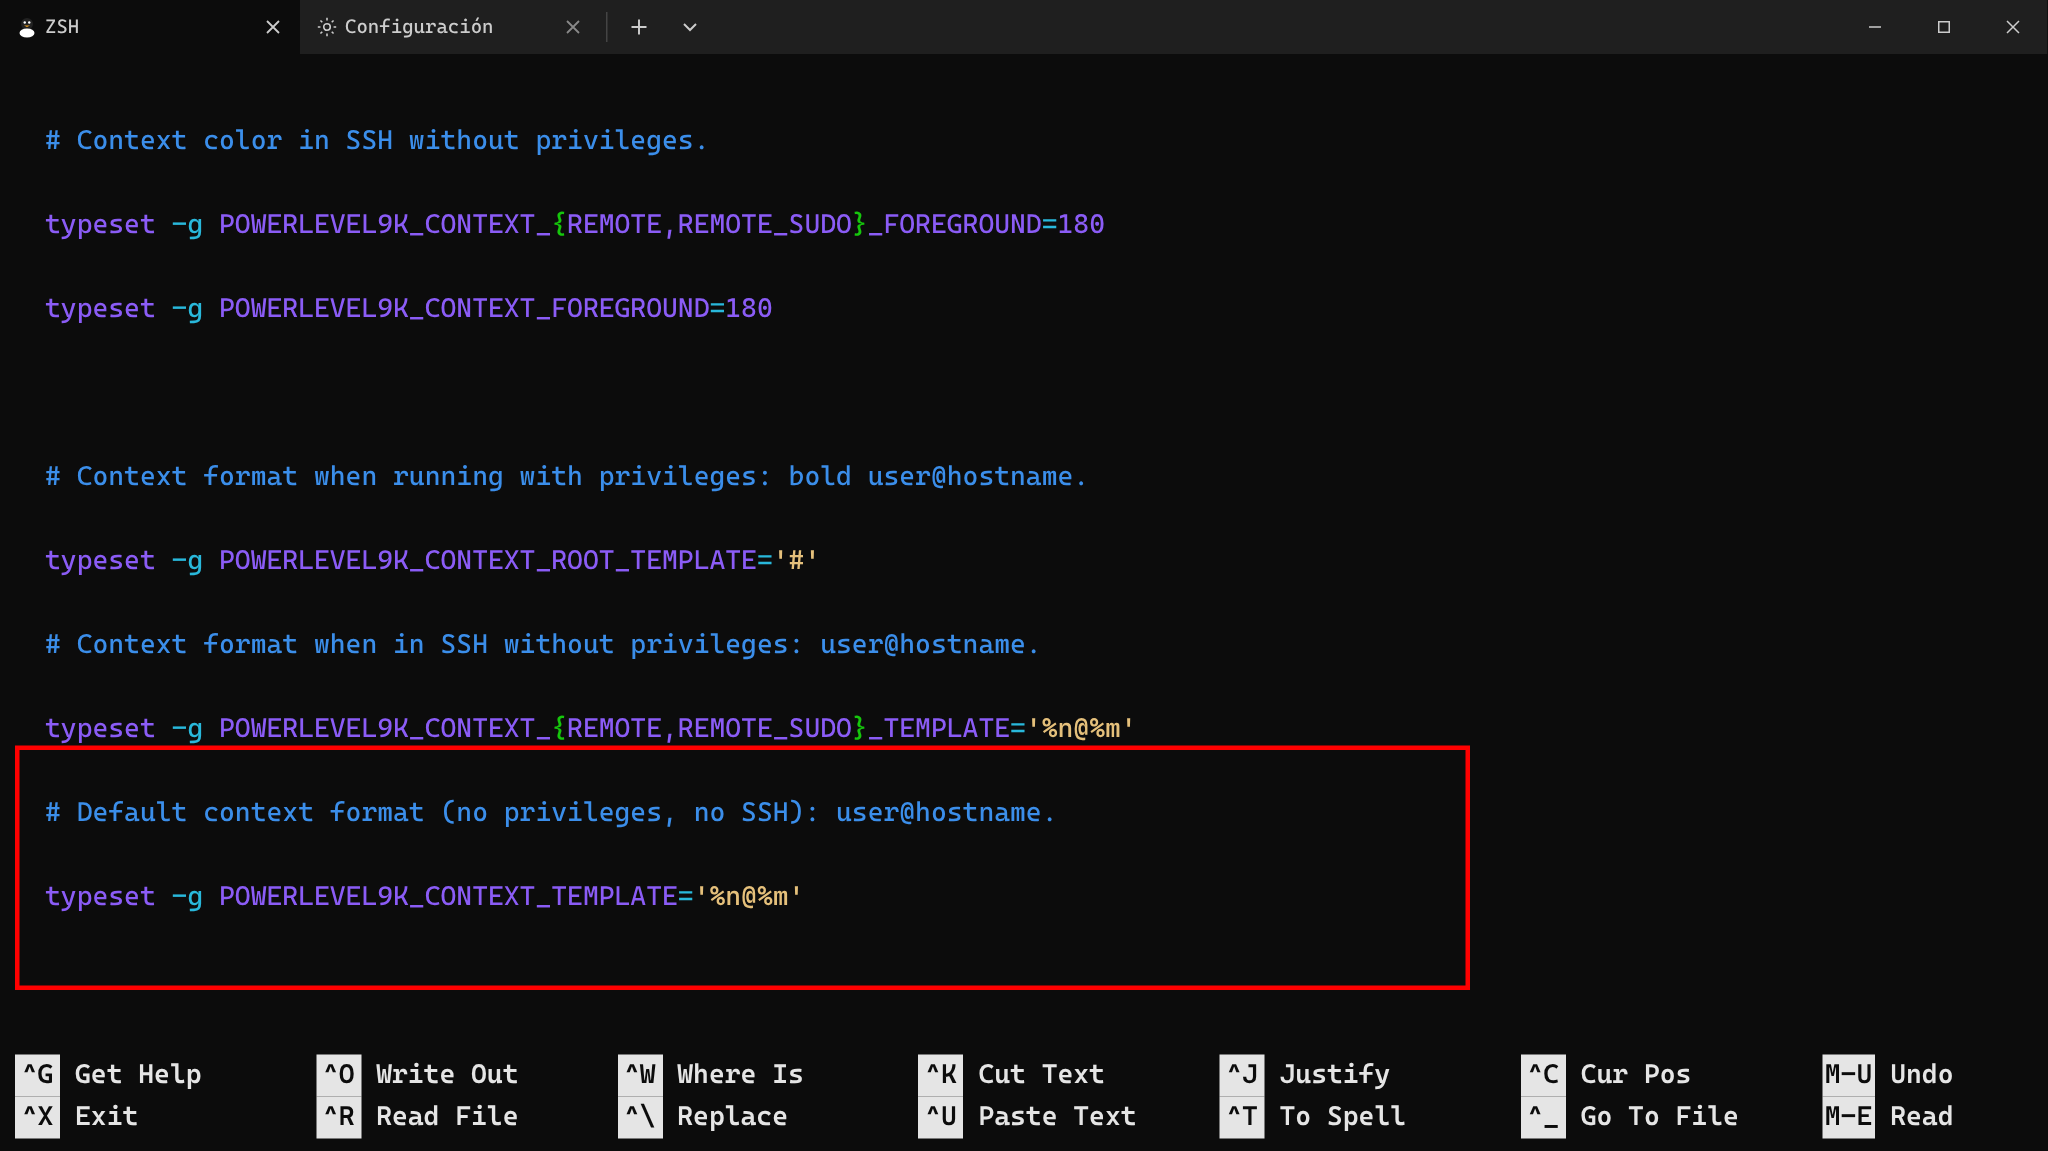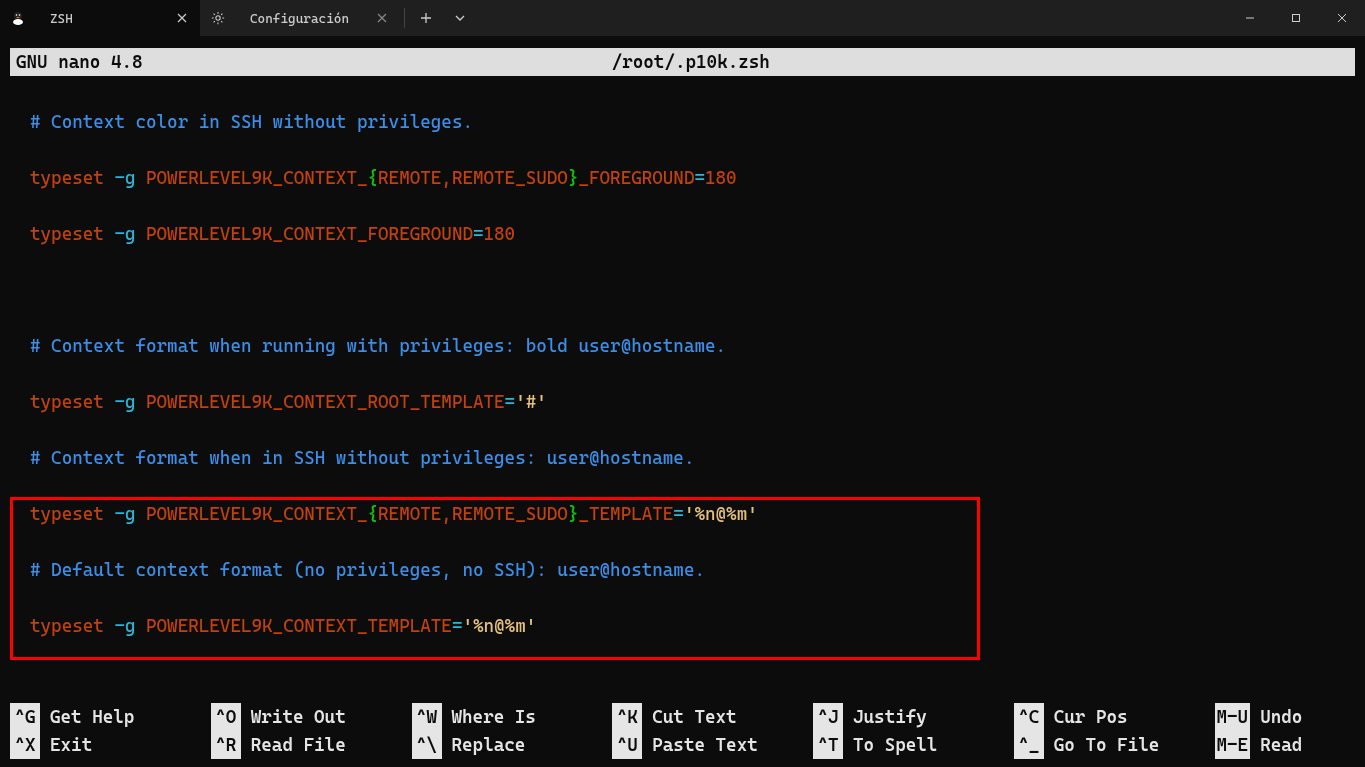--- a/index.html
+++ b/index.html
@@ -16,21 +16,21 @@
     background: #1f1f1f;
     display: flex;
     align-items: center;
     user-select: none;
   }
   .tab {
     display: flex;
     align-items: center;
     height: 36px;
     padding: 0 10px;
-    gap: 24px;
+    gap: 4px;
     font-size: 13px;
     color: #cccccc;
     min-width: 200px;
   }
   .tab.active { background: #0c0c0c; }
   .tab .icon { width: 16px; height: 16px; display: flex; align-items: center; justify-content: center; }
   .tab .label { flex: 1; }
   .tab .close {
     width: 16px; height: 16px;
     display: flex; align-items: center; justify-content: center;
@@ -72,21 +72,21 @@
   }
   .nano-header .left { flex: 0 0 auto; padding-right: 30px; }
   .nano-header .center { flex: 1; text-align: center; padding-right: 140px; }
   .code {
     padding-top: 4px;
     white-space: pre;
     font-variant-ligatures: none;
   }
   .code .ln { display: block; padding-left: 20px; }
   .c-blue { color: #3b8eea; }
-  .c-white { color: #c2410c; }
+  .c-white { color: #8b5cf6; }
   .c-cyan { color: #29b8db; }
   .c-orange { color: #e5c07b; }
   .c-green { color: #16c60c; }
   .highlight-box {
     position: absolute;
     border: 3px solid #ff0000;
     pointer-events: none;
     left: 10px;
     top: 497px;
     width: 970px;
@@ -175,24 +175,20 @@
     </div>
     <div class="win-btn">
       <svg viewBox="0 0 10 10" width="10" height="10">
           <path d="M1 1 L9 9 M9 1 L1 9" stroke="#ccc" stroke-width="1"></path>
         </svg>
     </div>
   </div>
 </div>
 
 <div class="terminal">
-  <div class="nano-header">
-    <span class="left">GNU nano 4.8</span>
-    <span class="center">/root/.p10k.zsh</span>
-  </div>
 
   <div class="code">
 <span class="ln"><span class="c-blue"># Context color in SSH without privileges.</span></span>
 <span class="ln"><span class="c-white">typeset </span><span class="c-cyan">-g</span><span class="c-white"> POWERLEVEL9K_CONTEXT_</span><span class="c-green">{</span><span class="c-white">REMOTE,REMOTE_SUDO</span><span class="c-green">}</span><span class="c-white">_FOREGROUND</span><span class="c-cyan">=</span><span class="c-white">180</span></span>
 <span class="ln"><span class="c-white">typeset </span><span class="c-cyan">-g</span><span class="c-white"> POWERLEVEL9K_CONTEXT_FOREGROUND</span><span class="c-cyan">=</span><span class="c-white">180</span></span>
 <span class="ln"> </span>
 <span class="ln"><span class="c-blue"># Context format when running with privileges: bold user@hostname.</span></span>
 <span class="ln"><span class="c-white">typeset </span><span class="c-cyan">-g</span><span class="c-white"> POWERLEVEL9K_CONTEXT_ROOT_TEMPLATE</span><span class="c-cyan">=</span><span class="c-orange">'#'</span></span>
 <span class="ln"><span class="c-blue"># Context format when in SSH without privileges: user@hostname.</span></span>
 <span class="ln"><span class="c-white">typeset </span><span class="c-cyan">-g</span><span class="c-white"> POWERLEVEL9K_CONTEXT_</span><span class="c-green">{</span><span class="c-white">REMOTE,REMOTE_SUDO</span><span class="c-green">}</span><span class="c-white">_TEMPLATE</span><span class="c-cyan">=</span><span class="c-orange">'%n@%m'</span></span>

